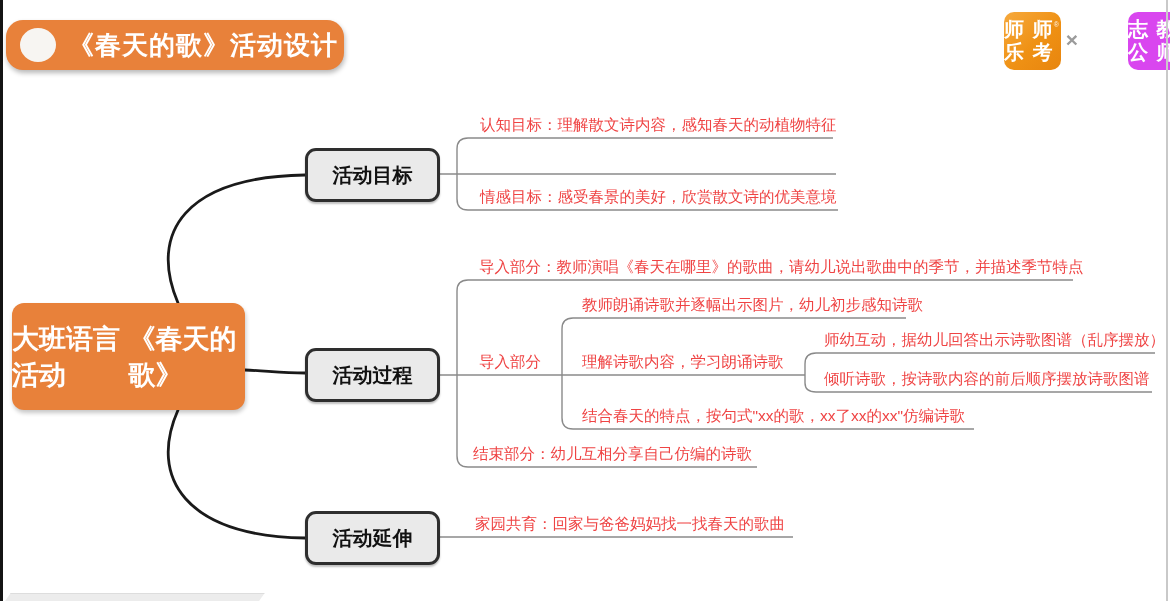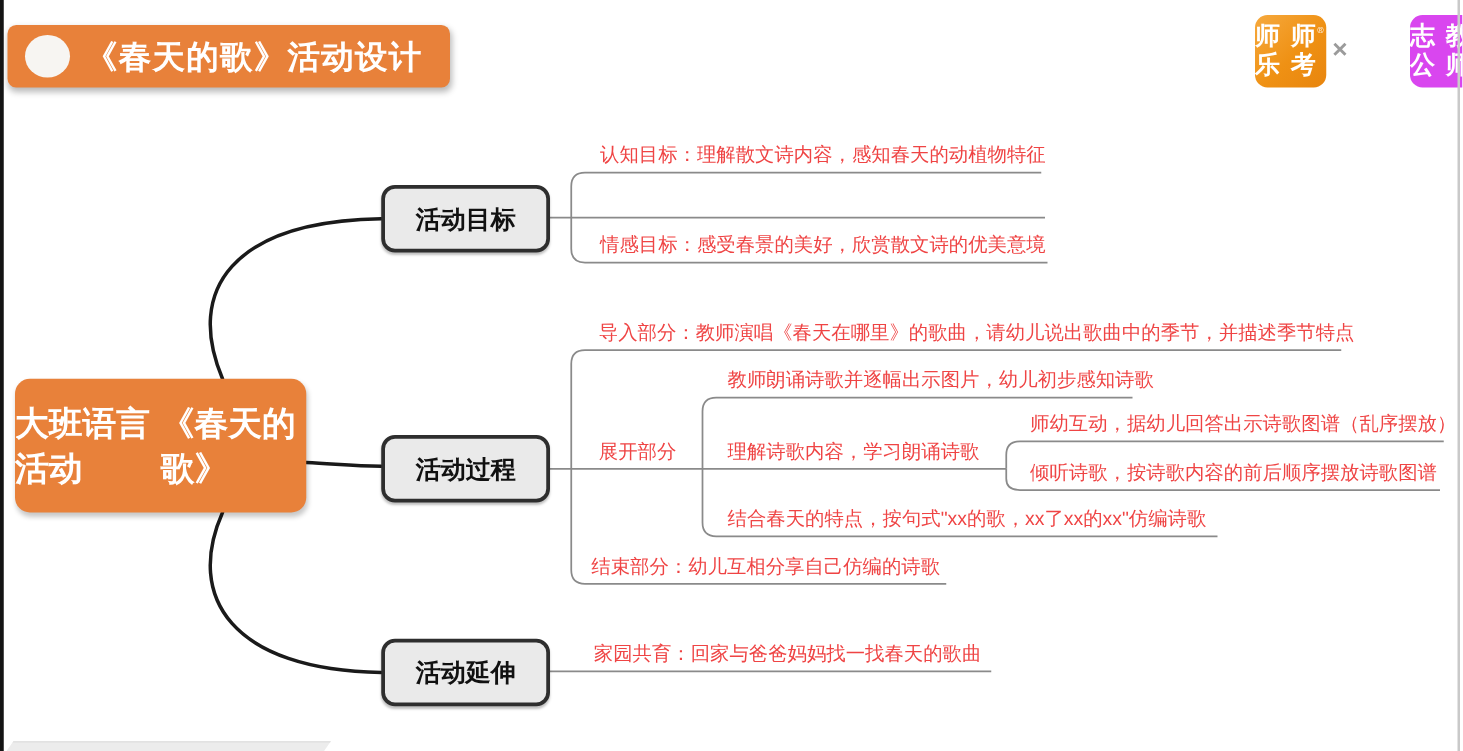--- a/index.html
+++ b/index.html
@@ -6,21 +6,21 @@
   body{font-family:"Liberation Sans","DejaVu Sans",sans-serif;}
   #stage{position:relative;width:1170px;height:601px;background:#ffffff;overflow:hidden;}
 
   
   .edge-left{position:absolute;left:0;top:0;width:3px;height:601px;background:#141414;}
   .edge-right{position:absolute;left:1166px;top:0;width:2px;height:601px;background:#c9c9c9;}
   .bottom-sliver{position:absolute;left:3px;top:593px;width:254px;height:10px;background:#ececec;border-top:1px solid #dddddd;transform:skewX(-35deg);transform-origin:bottom left;}
 
   
   .banner{position:absolute;left:6px;top:20px;height:50px;display:flex;align-items:center;gap:12px;
-          padding:0 22px 0 14px;background:#e8813a;border-radius:7px;box-shadow:1px 3px 5px rgba(0,0,0,.28);}
+          padding:0 6px 0 14px;background:#e8813a;border-radius:17px;box-shadow:1px 3px 5px rgba(0,0,0,.28);}
   .banner .dot{width:36px;height:34px;border-radius:50%;background:#f7f5f2;}
   .banner .txt{color:#ffffff;font-weight:bold;font-size:26px;letter-spacing:1px;white-space:nowrap;}
 
   
   .logo{position:absolute;top:12px;width:57px;height:58px;border-radius:10px;display:flex;flex-direction:row;
         align-items:center;justify-content:center;color:#fff;font-weight:bold;line-height:23px;font-size:20px;}
   .logo .reg{position:absolute;top:1px;right:2px;font-size:7px;font-weight:normal;opacity:.9;}
   .logo-shile{left:1004px;background:linear-gradient(135deg,#f6a93d 0%,#ef9114 55%,#e8850e 100%);}
   .logo-zhigong{left:1128px;background:#d946ef;}
   .logo-x{position:absolute;left:1062px;top:28px;width:20px;text-align:center;color:#9b9b9b;font-size:21px;font-weight:bold;}
@@ -93,21 +93,21 @@
   </div>
 
   <div class="bnode n-goal">活动目标</div>
   <div class="bnode n-process">活动过程</div>
   <div class="bnode n-ext">活动延伸</div>
 
   <div class="leaf" style="left:480px;top:114px">认知目标：理解散文诗内容，感知春天的动植物特征</div>
   <div class="leaf" style="left:480px;top:186px">情感目标：感受春景的美好，欣赏散文诗的优美意境</div>
 
   <div class="leaf" style="left:479px;top:256px">导入部分：教师演唱《春天在哪里》的歌曲，请幼儿说出歌曲中的季节，并描述季节特点</div>
-  <div class="leaf" style="left:479px;top:351px">展开部分</div>
+  <div class="leaf" style="left:479px;top:351px">导入部分</div>
   <div class="leaf" style="left:582px;top:294px">教师朗诵诗歌并逐幅出示图片，幼儿初步感知诗歌</div>
   <div class="leaf" style="left:582px;top:351px">理解诗歌内容，学习朗诵诗歌</div>
   <div class="leaf" style="left:824px;top:329px">师幼互动，据幼儿回答出示诗歌图谱（乱序摆放）</div>
   <div class="leaf" style="left:824px;top:368px">倾听诗歌，按诗歌内容的前后顺序摆放诗歌图谱</div>
   <div class="leaf" style="left:582px;top:405px">结合春天的特点，按句式"xx的歌，xx了xx的xx"仿编诗歌</div>
   <div class="leaf" style="left:473px;top:443px">结束部分：幼儿互相分享自己仿编的诗歌</div>
 
   <div class="leaf" style="left:475px;top:513px">家园共育：回家与爸爸妈妈找一找春天的歌曲</div>
 
   <div class="edge-left"></div>

